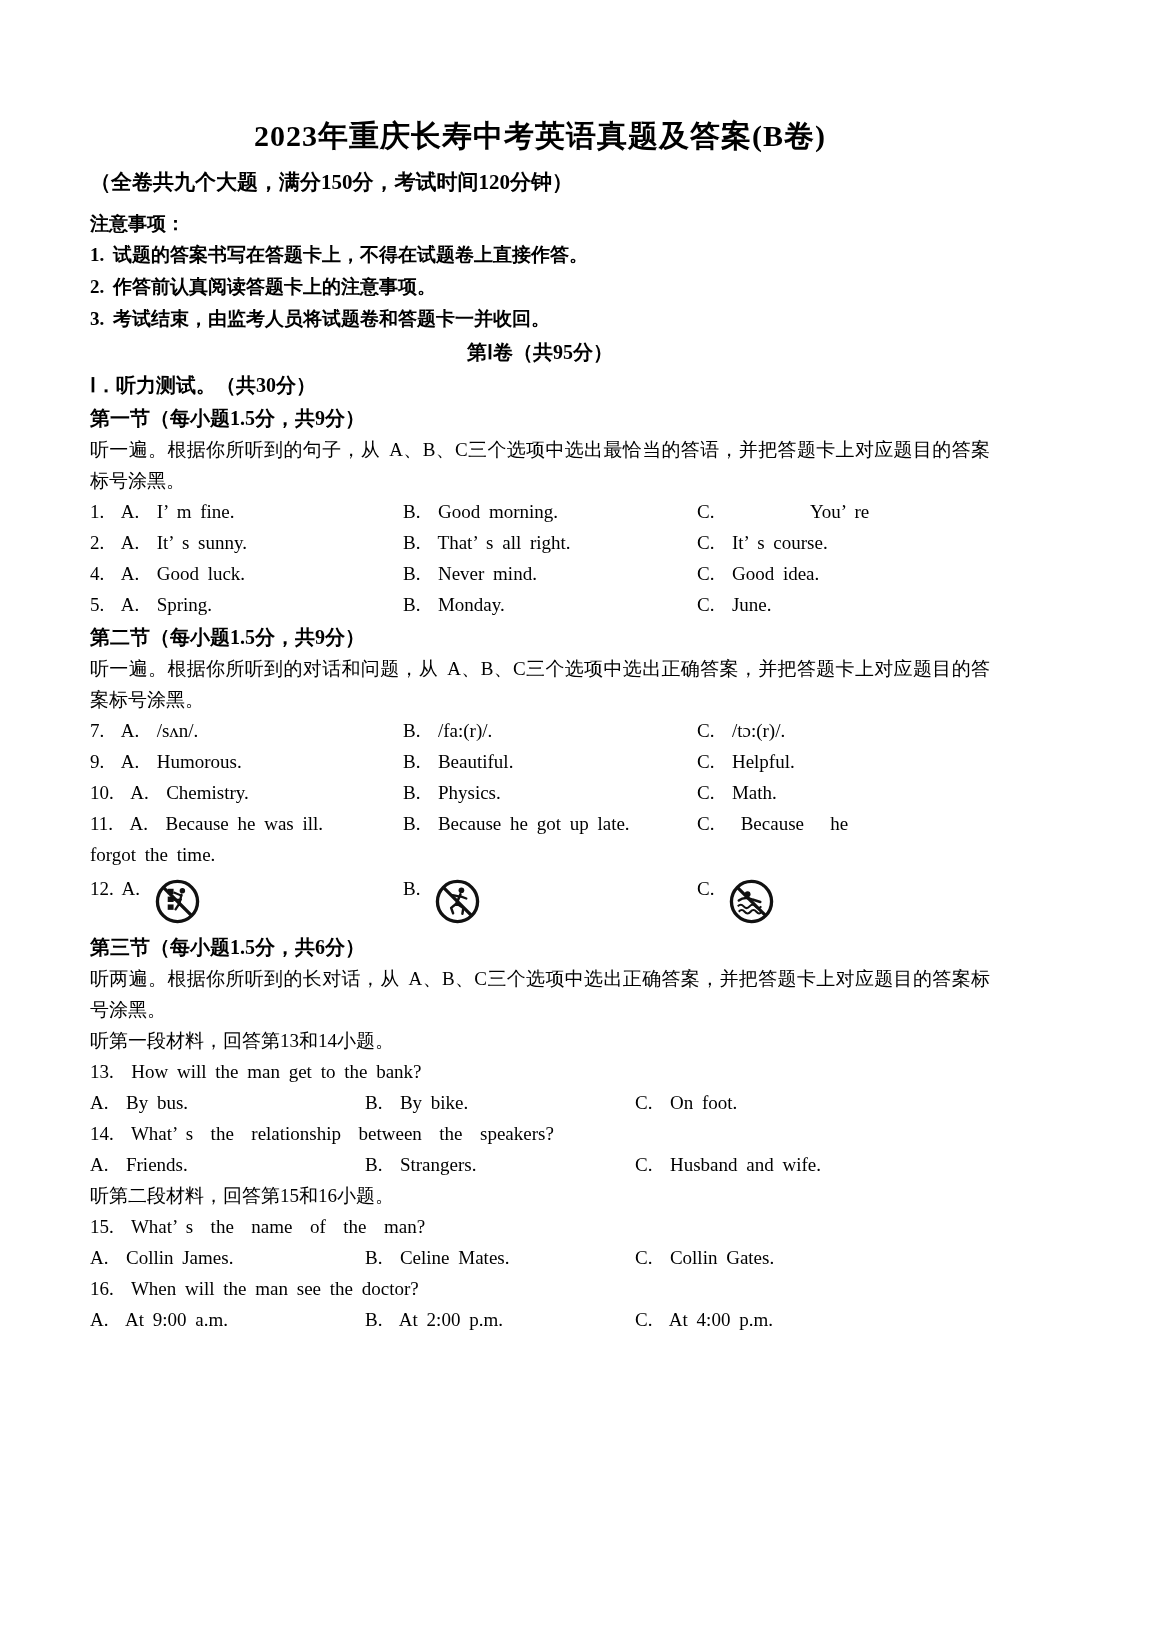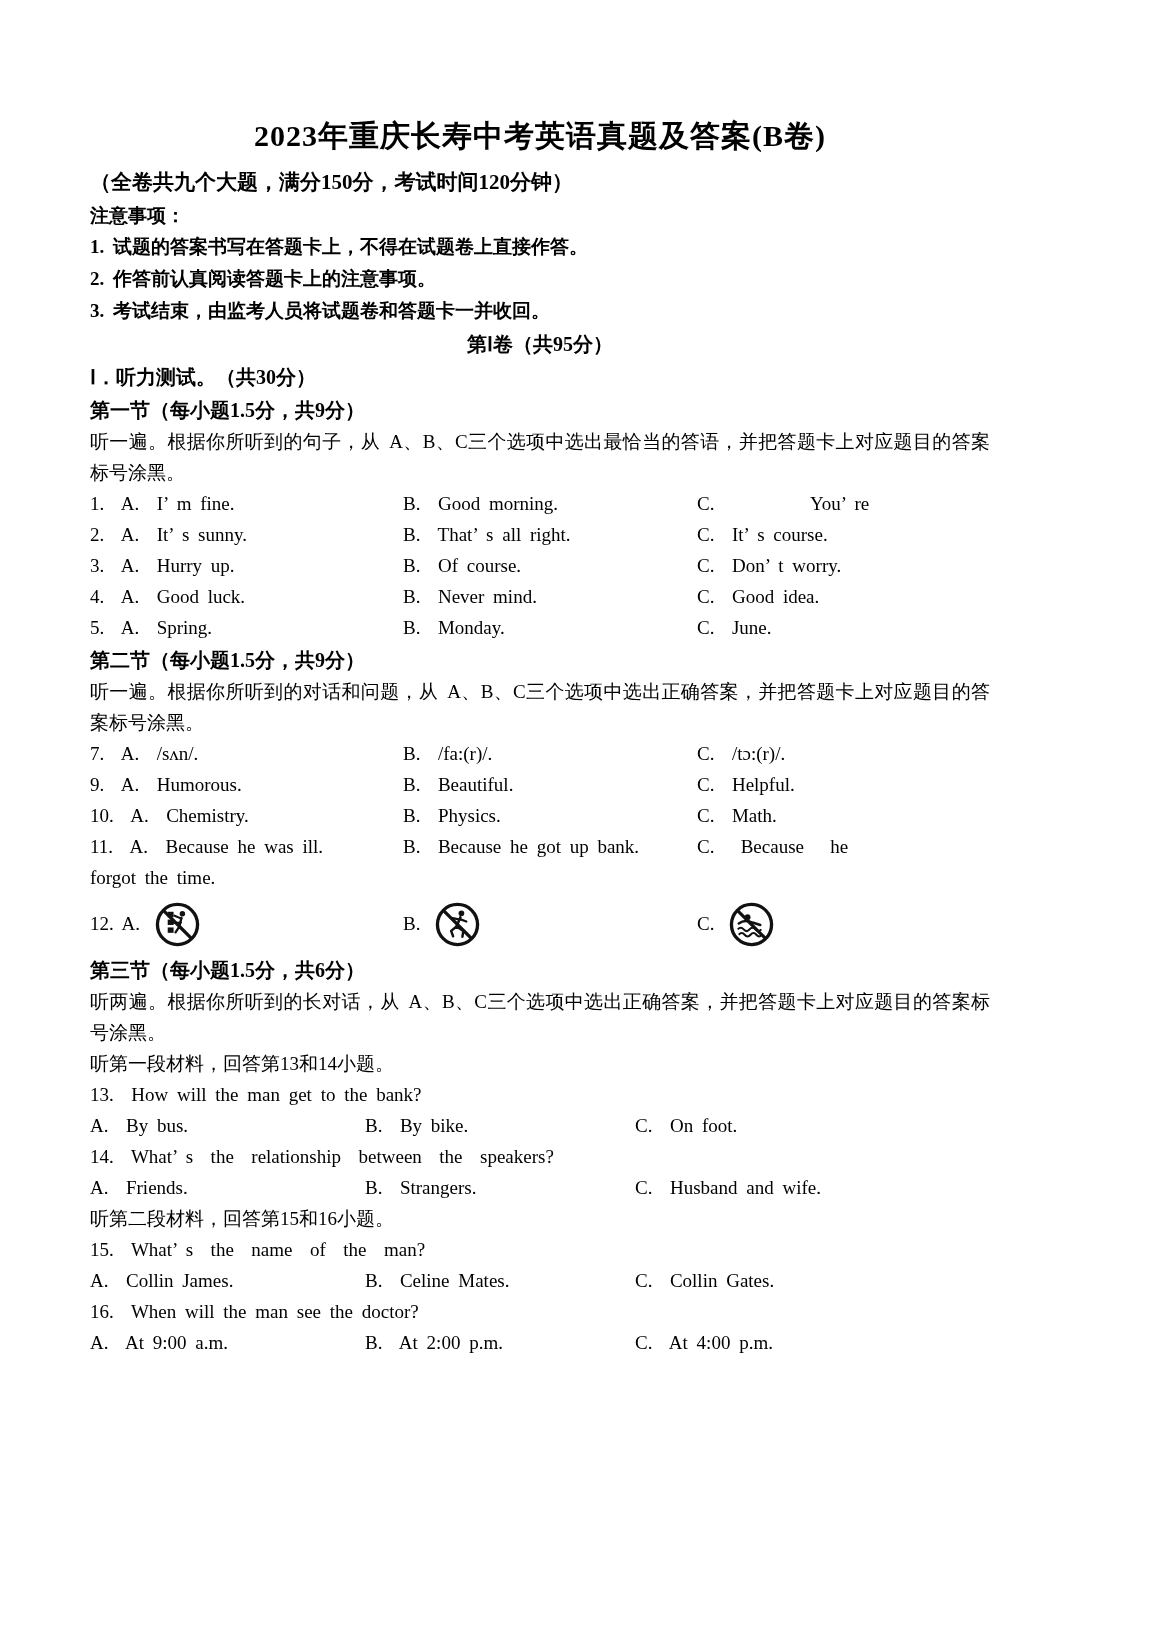--- a/index.html
+++ b/index.html
@@ -10,33 +10,33 @@
     color:#000; font-size:19px;
     word-spacing:4px;
     overflow:hidden;
   }
   .page { width:1158px; height:1638px; padding:116px 168px 0 90px; }
   .title { font-size:30px; font-weight:bold; text-align:center; letter-spacing:1px; }
   .subtitle { font-size:21px; font-weight:bold; text-align:left; margin-top:11px; }
   .bold { font-weight:bold; }
   .center { text-align:center; }
   .line { line-height:31px; }
-  .notices { margin-top:4px; }
+  .notices { margin-top:12px; }
   .notice-item { line-height:32px; font-weight:bold; }
   .heading-line { line-height:31px; font-weight:bold; margin-top:2px; font-size:20px; }
   .para { line-height:31px; text-align:justify; }
   .opt-row { display:grid; grid-template-columns:313px 294px 1fr; line-height:31px; }
   .opt-row > span { white-space:pre; overflow:visible; }
   .overflow-line { line-height:31px; white-space:pre; }
   .ans-row { display:grid; grid-template-columns:275px 270px 1fr; line-height:31px; }
   .ans-row > span { white-space:pre; }
   .q-line { line-height:31px; white-space:pre; }
   .note-line { line-height:31px; }
   .q12-row { display:grid; grid-template-columns:313px 294px 1fr; align-items:center; height:58px; margin:2px 0 2px 0; }
-  .q12-cell { display:flex; align-items:center; gap:14px; }
+  .q12-cell { display:flex; align-items:flex-start; gap:14px; }
   .sign { width:47px; height:47px; flex:0 0 auto; }
 </style>
 </head>
 <body>
 
 <div class="page">
 
   <div class="title">2023年重庆长寿中考英语真题及答案(B卷)</div>
   <div class="subtitle">（全卷共九个大题，满分150分，考试时间120分钟）</div>
 
@@ -65,25 +65,20 @@
           <span>B.  Good morning.</span>
           <span>C.           You’ re</span>
         </div>
 
         <div class="opt-row">
           <span>2.  A.  It’ s sunny.</span>
           <span>B.  That’ s all right.</span>
           <span>C.  It’ s course.</span>
         </div>
 
-        <div class="opt-row">
-          <span>3.  A.  Hurry up.</span>
-          <span>B.  Of course.</span>
-          <span>C.  Don’ t worry.</span>
-        </div>
 
         <div class="opt-row">
           <span>4.  A.  Good luck.</span>
           <span>B.  Never mind.</span>
           <span>C.  Good idea.</span>
         </div>
 
         <div class="opt-row">
           <span>5.  A.  Spring.</span>
           <span>B.  Monday.</span>
@@ -113,21 +108,21 @@
         </div>
 
         <div class="opt-row">
           <span>10.  A.  Chemistry.</span>
           <span>B.  Physics.</span>
           <span>C.  Math.</span>
         </div>
 
         <div class="opt-row">
           <span>11.  A.  Because he was ill.</span>
-          <span>B.  Because he got up bank.</span>
+          <span>B.  Because he got up late.</span>
           <span>C.   Because   he</span>
         </div>
         <div class="overflow-line">forgot the time.</div>
       </div>
 
     <div class="q12-row">
       <span class="q12-cell">
         <span>12. A.</span>
         <svg class="sign" viewBox="0 0 48 48">
           <rect x="14" y="11" width="6" height="5.5" fill="#111"></rect>

